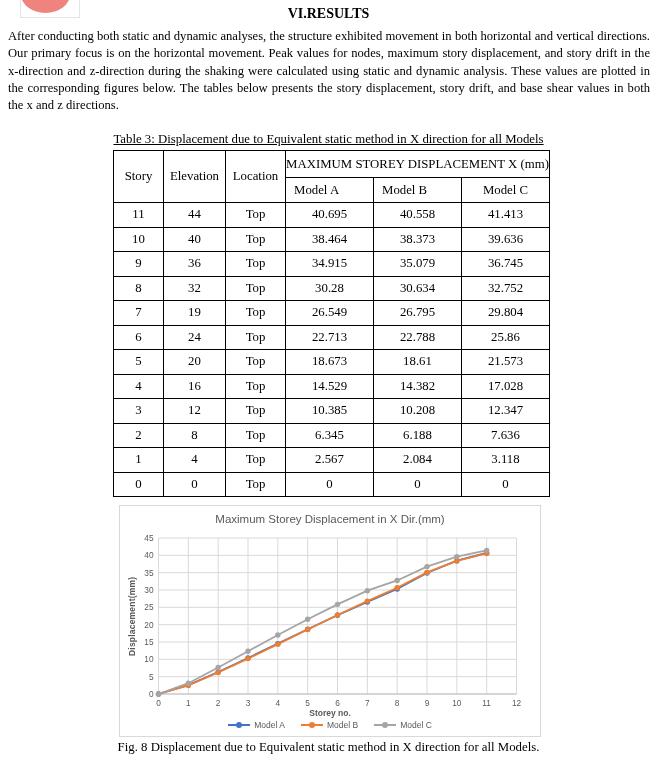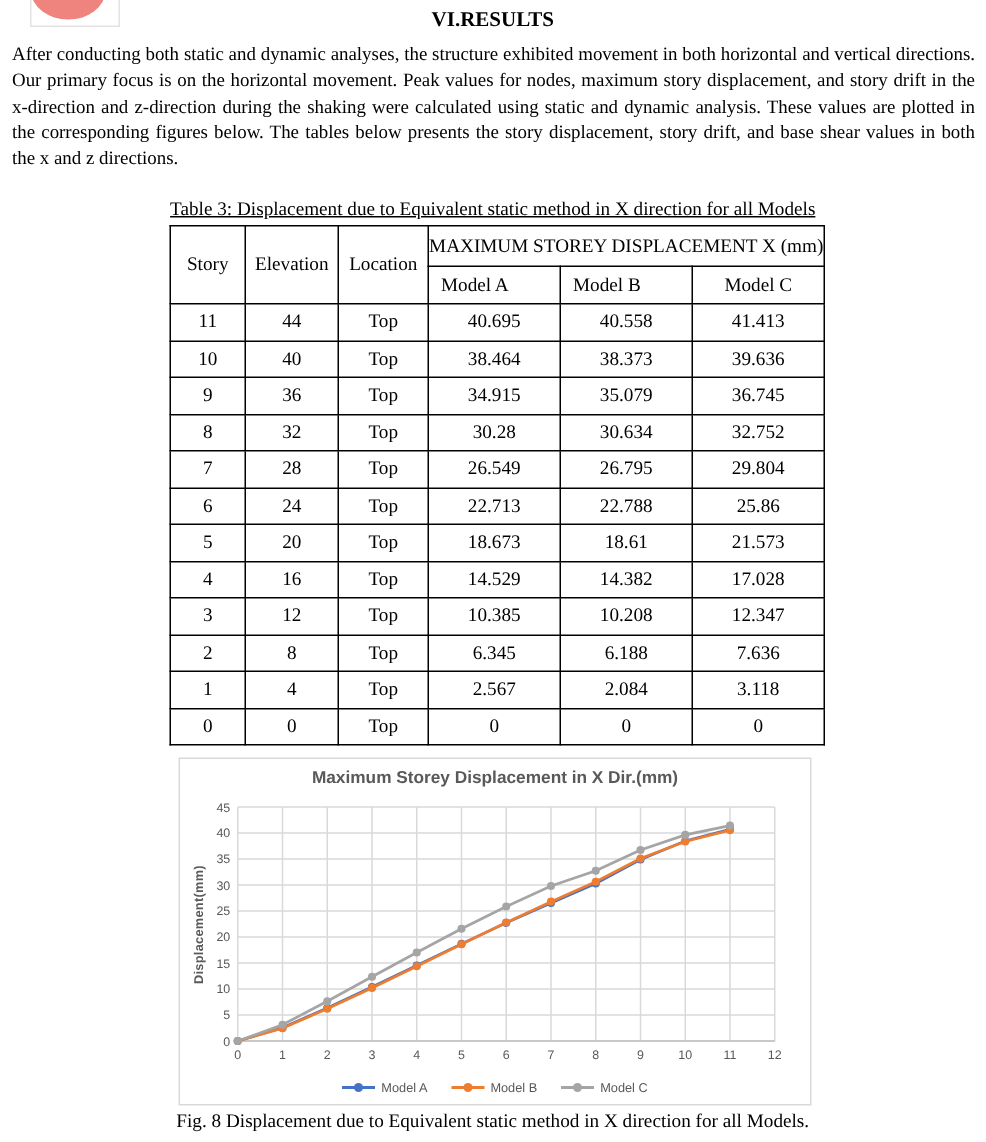--- a/index.html
+++ b/index.html
@@ -28,21 +28,21 @@
   .data-table thead tr.r1 th{height:26px;}
   .data-table thead tr.r2 th{height:24px;}
   .data-table tbody td{height:23.5px;}
   .data-table th.al{text-align:left;padding-left:8px;}
 
   .chart-box{
     position:absolute;left:119px;top:505px;width:420px;height:230px;
     border:1px solid #d9d9d9;background:#fff;
     font-family:"Liberation Sans", sans-serif;color:#595959;
   }
-  .chart-title{position:absolute;top:7px;left:0;width:100%;text-align:center;font-weight:bold;font-size:11.5px;}
+  .chart-title{position:absolute;top:7px;left:0;width:100%;text-align:center;font-weight:normal;font-size:11.5px;}
   .y-axis-title{
     position:absolute;left:7px;top:32px;height:156px;
     writing-mode:vertical-rl;transform:rotate(180deg);
     text-align:center;font-weight:bold;font-size:8.5px;letter-spacing:0.2px;
   }
   #chart-svg{position:absolute;left:0;top:0;width:420px;height:230px;}
   #chart-svg text{font-family:"Liberation Sans", sans-serif;font-size:8.3px;fill:#595959;}
   .x-axis-title{position:absolute;top:202px;left:0;width:100%;text-align:center;font-weight:bold;font-size:8.5px;}
   .legend{position:absolute;top:214px;left:0;width:100%;display:flex;justify-content:center;gap:16px;align-items:center;font-size:8.5px;}
   .legend-item{display:flex;align-items:center;gap:4px;}
@@ -118,21 +118,21 @@
         <tr>
           <td>8</td>
           <td>32</td>
           <td>Top</td>
           <td>30.28</td>
           <td>30.634</td>
           <td>32.752</td>
         </tr>
         <tr>
           <td>7</td>
-          <td>28</td>
+          <td>19</td>
           <td>Top</td>
           <td>26.549</td>
           <td>26.795</td>
           <td>29.804</td>
         </tr>
         <tr>
           <td>6</td>
           <td>24</td>
           <td>Top</td>
           <td>22.713</td>
@@ -274,20 +274,21 @@
         <circle cx="128" cy="145.19706666666667" r="2.7" fill="#A5A5A5"></circle>
         <circle cx="157.83333333333331" cy="128.9696" r="2.7" fill="#A5A5A5"></circle>
         <circle cx="187.66666666666669" cy="113.2136" r="2.7" fill="#A5A5A5"></circle>
         <circle cx="217.5" cy="98.352" r="2.7" fill="#A5A5A5"></circle>
         <circle cx="247.33333333333334" cy="84.67946666666667" r="2.7" fill="#A5A5A5"></circle>
         <circle cx="277.16666666666663" cy="74.45973333333333" r="2.7" fill="#A5A5A5"></circle>
         <circle cx="307" cy="60.61733333333335" r="2.7" fill="#A5A5A5"></circle>
         <circle cx="336.83333333333337" cy="50.595200000000006" r="2.7" fill="#A5A5A5"></circle>
         <circle cx="366.66666666666663" cy="44.43493333333333" r="2.7" fill="#A5A5A5"></circle>
       </svg>
+    <div class="x-axis-title">Storey no.</div>
     <div class="legend">
       <div class="legend-item">
         <span class="swatch">
             <span class="line" style="background: rgb(68, 114, 196);"></span>
             <span class="dot" style="background: rgb(68, 114, 196);"></span>
           </span>
         <span>Model A</span>
       </div>
       <div class="legend-item">
         <span class="swatch">

